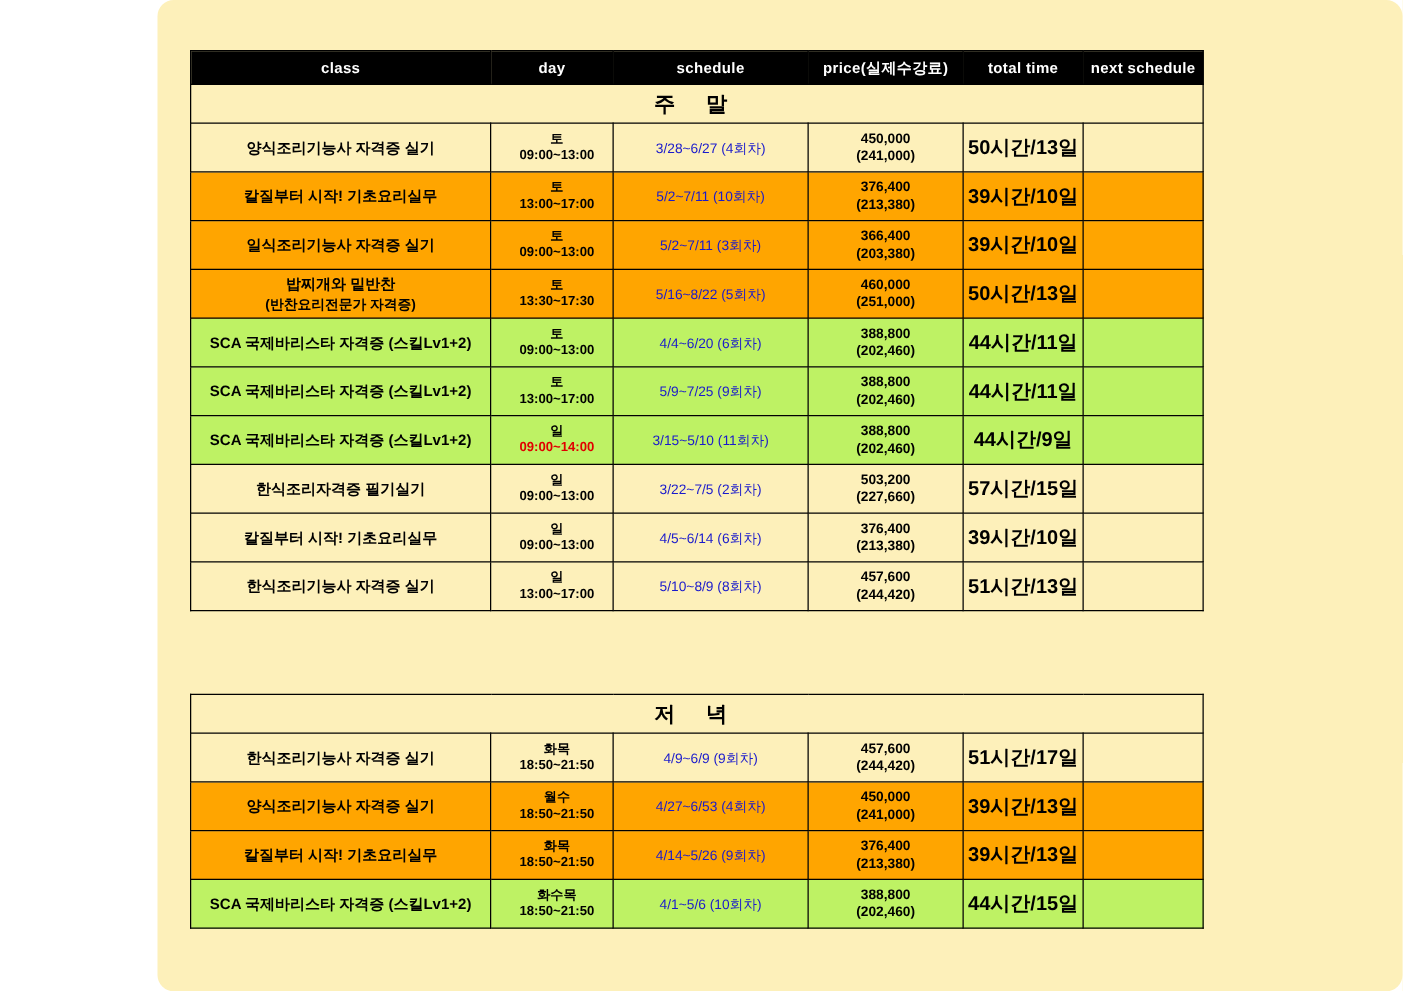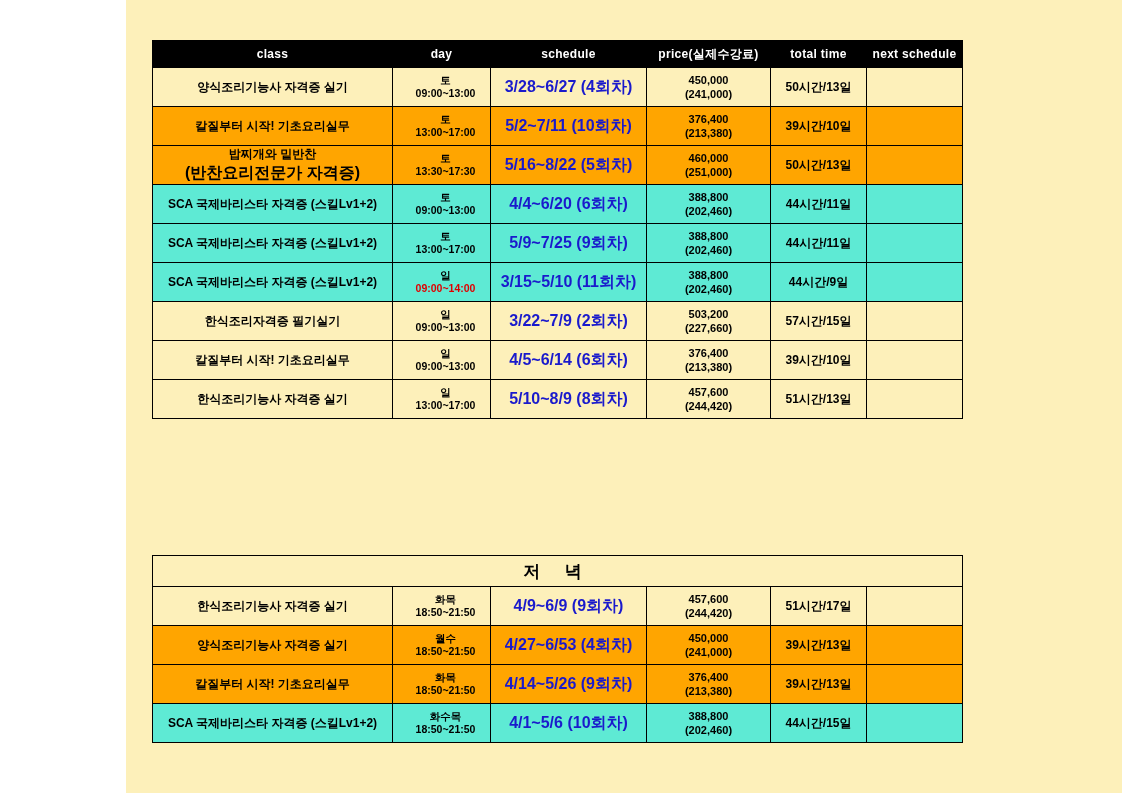--- a/index.html
+++ b/index.html
@@ -13,20 +13,21 @@
     font-family: "Liberation Sans", sans-serif;
   }
   #page {
     position: absolute;
     left: 126px;
     top: 0px;
     width: 996px;
     height: 793px;
     background: #fdf0ba;
     box-sizing: border-box;
+    border-radius: 13px;
   }
   table.sched {
     position: absolute;
     border-collapse: collapse;
     table-layout: fixed;
     font-size: 11.5px;
   }
   table.sched td, table.sched th {
     border: 1px solid #000000;
     padding: 0;
@@ -61,56 +62,56 @@
     height: 38px;
   }
   .cell-class {
     font-weight: bold;
     font-size: 12px;
     text-align: center;
     color: #000000;
   }
   .cell-class .sub {
     display: block;
-    font-size: 16px;
+    font-size: 11px;
   }
   .cell-day {
     text-align: left;
     padding-left: 8px !important;
     font-weight: bold;
     font-size: 10.5px;
     line-height: 1.25;
     color: #000000;
   }
   .cell-day .d1 { display: block; }
   .cell-day .d2 { display: block; }
   .cell-sched {
-    font-weight: bold;
-    font-size: 16px;
+    font-weight: normal;
+    font-size: 11px;
     color: #1a1acc;
   }
   .cell-price {
     font-weight: bold;
     font-size: 11px;
     line-height: 1.3;
     color: #000000;
   }
   .cell-price .p1 { display: block; }
   .cell-price .p2 { display: block; }
   .cell-total {
     font-weight: bold;
-    font-size: 12px;
+    font-size: 16px;
     color: #000000;
   }
   .cell-next { }
 
   
   .bg-cream  { background: #fdf0ba; }
   .bg-orange { background: #ffa500; }
-  .bg-yellow { background: #5eead4; }
+  .bg-yellow { background: #bef264; }
 
   .red-time { color: #e00000; }
 
   #tbl-weekend { left: 26px; top: 40px; }
   #tbl-evening { left: 26px; top: 555px; }
   #tbl-evening { font-size: 11.5px; padding-left: 31px; }
 </style>
 </head>
 <body>
 
@@ -129,20 +130,23 @@
       <tr>
         <th>class</th>
         <th>day</th>
         <th>schedule</th>
         <th>price(실제수강료)</th>
         <th>total time</th>
         <th>next schedule</th>
       </tr>
     </thead>
     <tbody id="weekend-body">
+        <tr class="section-row">
+          <td colspan="6">주      말</td>
+        </tr>
         <tr class="row bg-cream">
           <td class="cell-class"><span>양식조리기능사 자격증 실기</span></td>
           <td class="cell-day">
             <span class="d1">토</span>
             <span class="d2">09:00~13:00</span>
           </td>
           <td class="cell-sched">3/28~6/27 (4회차)</td>
           <td class="cell-price">
             <span class="p1">450,000</span>
             <span class="p2">(241,000)</span>
@@ -158,20 +162,34 @@
           </td>
           <td class="cell-sched">5/2~7/11 (10회차)</td>
           <td class="cell-price">
             <span class="p1">376,400</span>
             <span class="p2">(213,380)</span>
           </td>
           <td class="cell-total">39시간/10일</td>
           <td class="cell-next"></td>
         </tr>
         <tr class="row bg-orange">
+          <td class="cell-class"><span>일식조리기능사 자격증 실기</span></td>
+          <td class="cell-day">
+            <span class="d1">토</span>
+            <span class="d2">09:00~13:00</span>
+          </td>
+          <td class="cell-sched">5/2~7/11 (3회차)</td>
+          <td class="cell-price">
+            <span class="p1">366,400</span>
+            <span class="p2">(203,380)</span>
+          </td>
+          <td class="cell-total">39시간/10일</td>
+          <td class="cell-next"></td>
+        </tr>
+        <tr class="row bg-orange">
           <td class="cell-class"><span>밥찌개와 밑반찬</span><span class="sub">(반찬요리전문가 자격증)</span></td>
           <td class="cell-day">
             <span class="d1">토</span>
             <span class="d2">13:30~17:30</span>
           </td>
           <td class="cell-sched">5/16~8/22 (5회차)</td>
           <td class="cell-price">
             <span class="p1">460,000</span>
             <span class="p2">(251,000)</span>
           </td>
@@ -219,21 +237,21 @@
           </td>
           <td class="cell-total">44시간/9일</td>
           <td class="cell-next"></td>
         </tr>
         <tr class="row bg-cream">
           <td class="cell-class"><span>한식조리자격증 필기실기</span></td>
           <td class="cell-day">
             <span class="d1">일</span>
             <span class="d2">09:00~13:00</span>
           </td>
-          <td class="cell-sched">3/22~7/9 (2회차)</td>
+          <td class="cell-sched">3/22~7/5 (2회차)</td>
           <td class="cell-price">
             <span class="p1">503,200</span>
             <span class="p2">(227,660)</span>
           </td>
           <td class="cell-total">57시간/15일</td>
           <td class="cell-next"></td>
         </tr>
         <tr class="row bg-cream">
           <td class="cell-class"><span>칼질부터 시작! 기초요리실무</span></td>
           <td class="cell-day">

